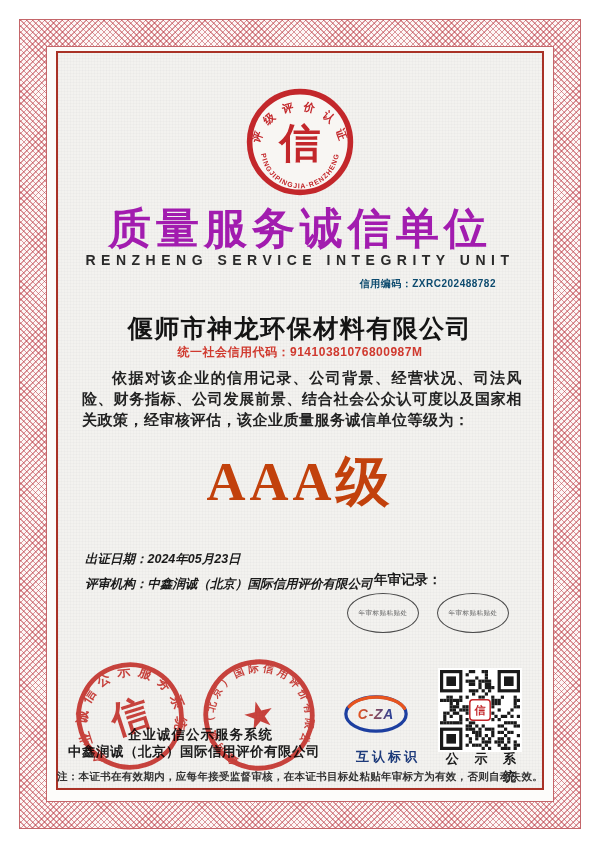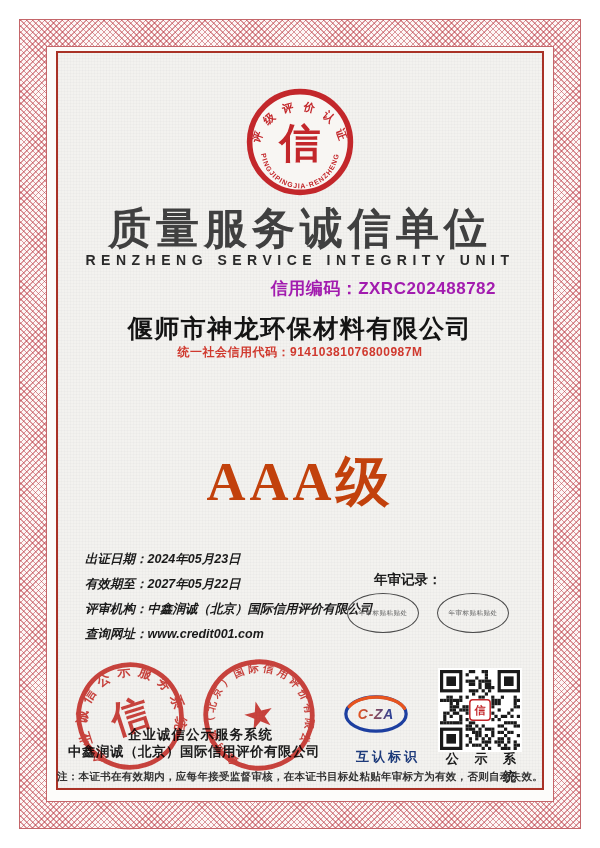--- a/index.html
+++ b/index.html
@@ -18,24 +18,24 @@
     border:2.5px solid #a93226;background:#f3f2ef;
     background-image:
       repeating-linear-gradient(0deg, rgba(120,120,130,.035) 0 1px, transparent 1px 3px),
       repeating-linear-gradient(90deg, rgba(120,120,130,.035) 0 1px, transparent 1px 3px);}
 
   .abs{position:absolute;}
   .ctr{left:0;right:0;text-align:center;}
 
   
   .seal{left:244px;top:86px;width:112px;height:112px;}
-  .title{top:200px;font-size:43px;font-weight:900;color:#404040;letter-spacing:5px;
+  .title{top:200px;font-size:43px;font-weight:900;color:#a21caf;letter-spacing:5px;
          font-family:"Liberation Sans","DejaVu Sans",sans-serif;}
   .subtitle{top:252px;font-size:14px;font-weight:700;color:#2a2a2a;letter-spacing:5.5px;}
-  .credit-code{top:277px;right:104px;font-size:17px;font-weight:700;color:#a21caf;letter-spacing:.5px;}
+  .credit-code{top:277px;right:104px;font-size:10px;font-weight:700;color:#0c4a6e;letter-spacing:.5px;}
 
   
   .company{top:312px;font-size:25px;font-weight:900;color:#141414;letter-spacing:1.5px;}
   .uscc{top:344px;font-size:12px;font-weight:700;color:#d0392e;letter-spacing:.5px;}
 
   
   .body-par{top:367px;left:82px;right:78px;font-size:15px;font-weight:700;color:#222;
             line-height:21px;text-align:justify;text-indent:2em;letter-spacing:.5px;}
 
   
@@ -95,28 +95,27 @@
     <text x="60" y="76" text-anchor="middle" font-size="44" font-weight="bold" fill="#c3272b">信</text>
   </svg>
 
   <div class="abs ctr title">质量服务诚信单位</div>
   <div class="abs ctr subtitle">RENZHENG SERVICE INTEGRITY UNIT</div>
   <div class="abs credit-code"><span>信用编码：</span><span>ZXRC202488782</span></div>
 
   <div class="abs ctr company">偃师市神龙环保材料有限公司</div>
   <div class="abs ctr uscc"><span>统一社会信用代码：</span><span>91410381076800987M</span></div>
 
+  <div class="abs body-par">依据对该企业的信用记录、公司背景、经营状况、司法风险、财务指标、公司发展前景、结合社会公众认可度以及国家相关政策，经审核评估，该企业质量服务诚信单位等级为：</div>
 
   <div class="abs ctr grade">AAA级</div>
 
   <div class="abs details">
     <div><span>出证日期：</span><span>2024年05月23日</span></div>
-    <div><span>有效期至：</span><span>2027年05月22日</span></div>
     <div><span>评审机构：</span><span>中鑫润诚（北京）国际信用评价有限公司</span></div>
-    <div><span>查询网址：</span><span>www.credit001.com</span></div>
   </div>
 
   <div class="abs annual-label">年审记录：</div>
   <div class="abs sticker s1">
     <span>年审标贴粘贴处</span>
     </div>
   <div class="abs sticker s2">
     <span>年审标贴粘贴处</span>
     </div>
 

